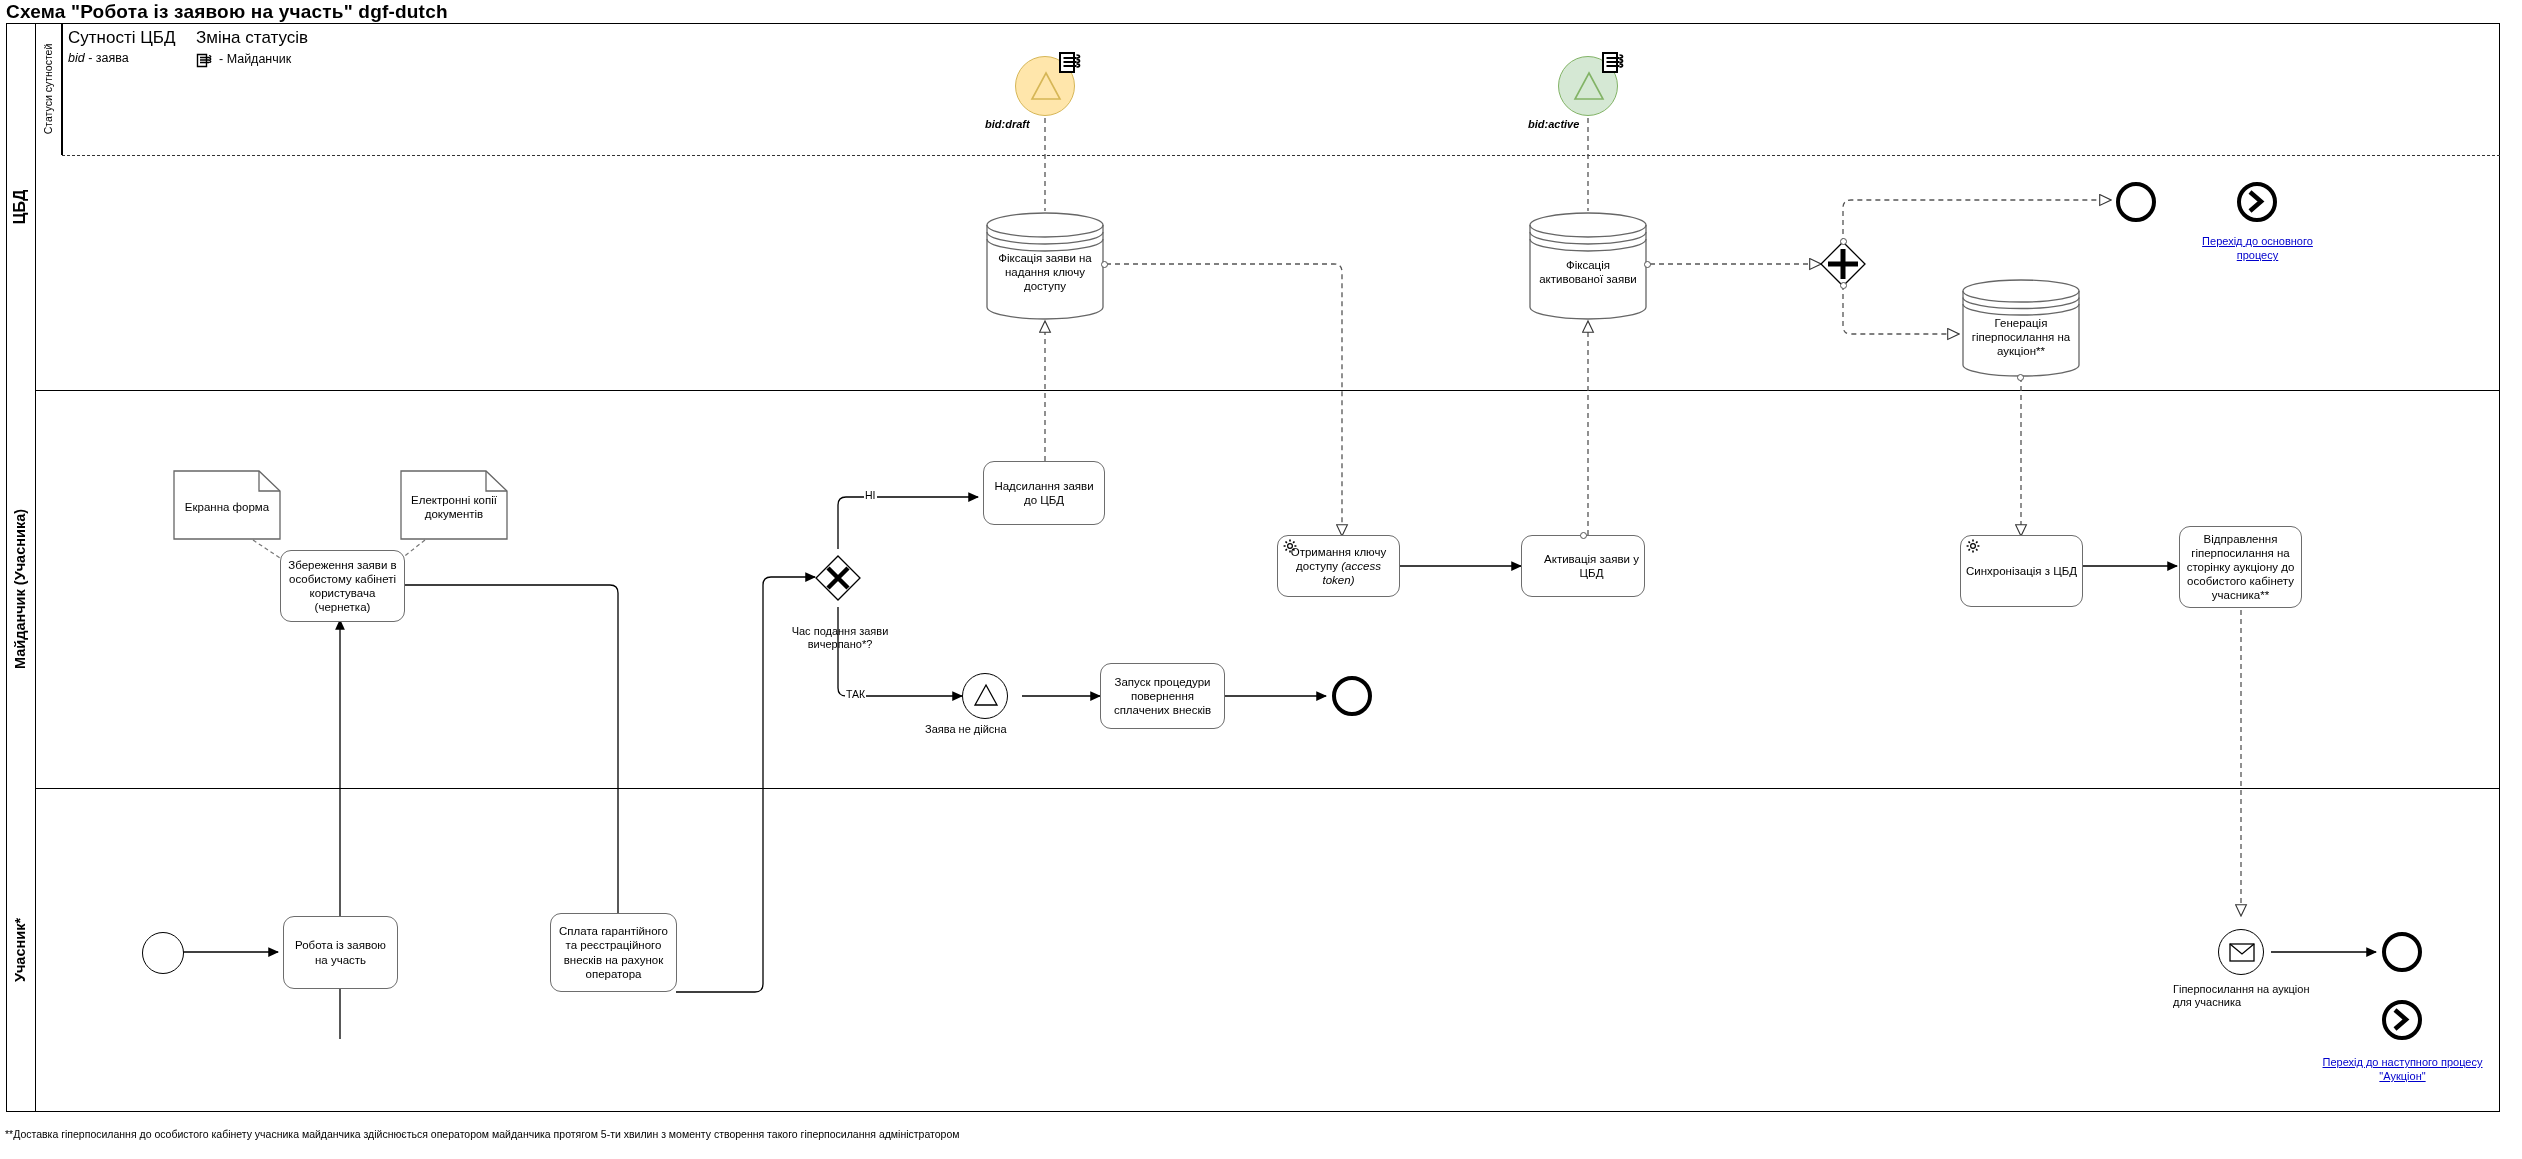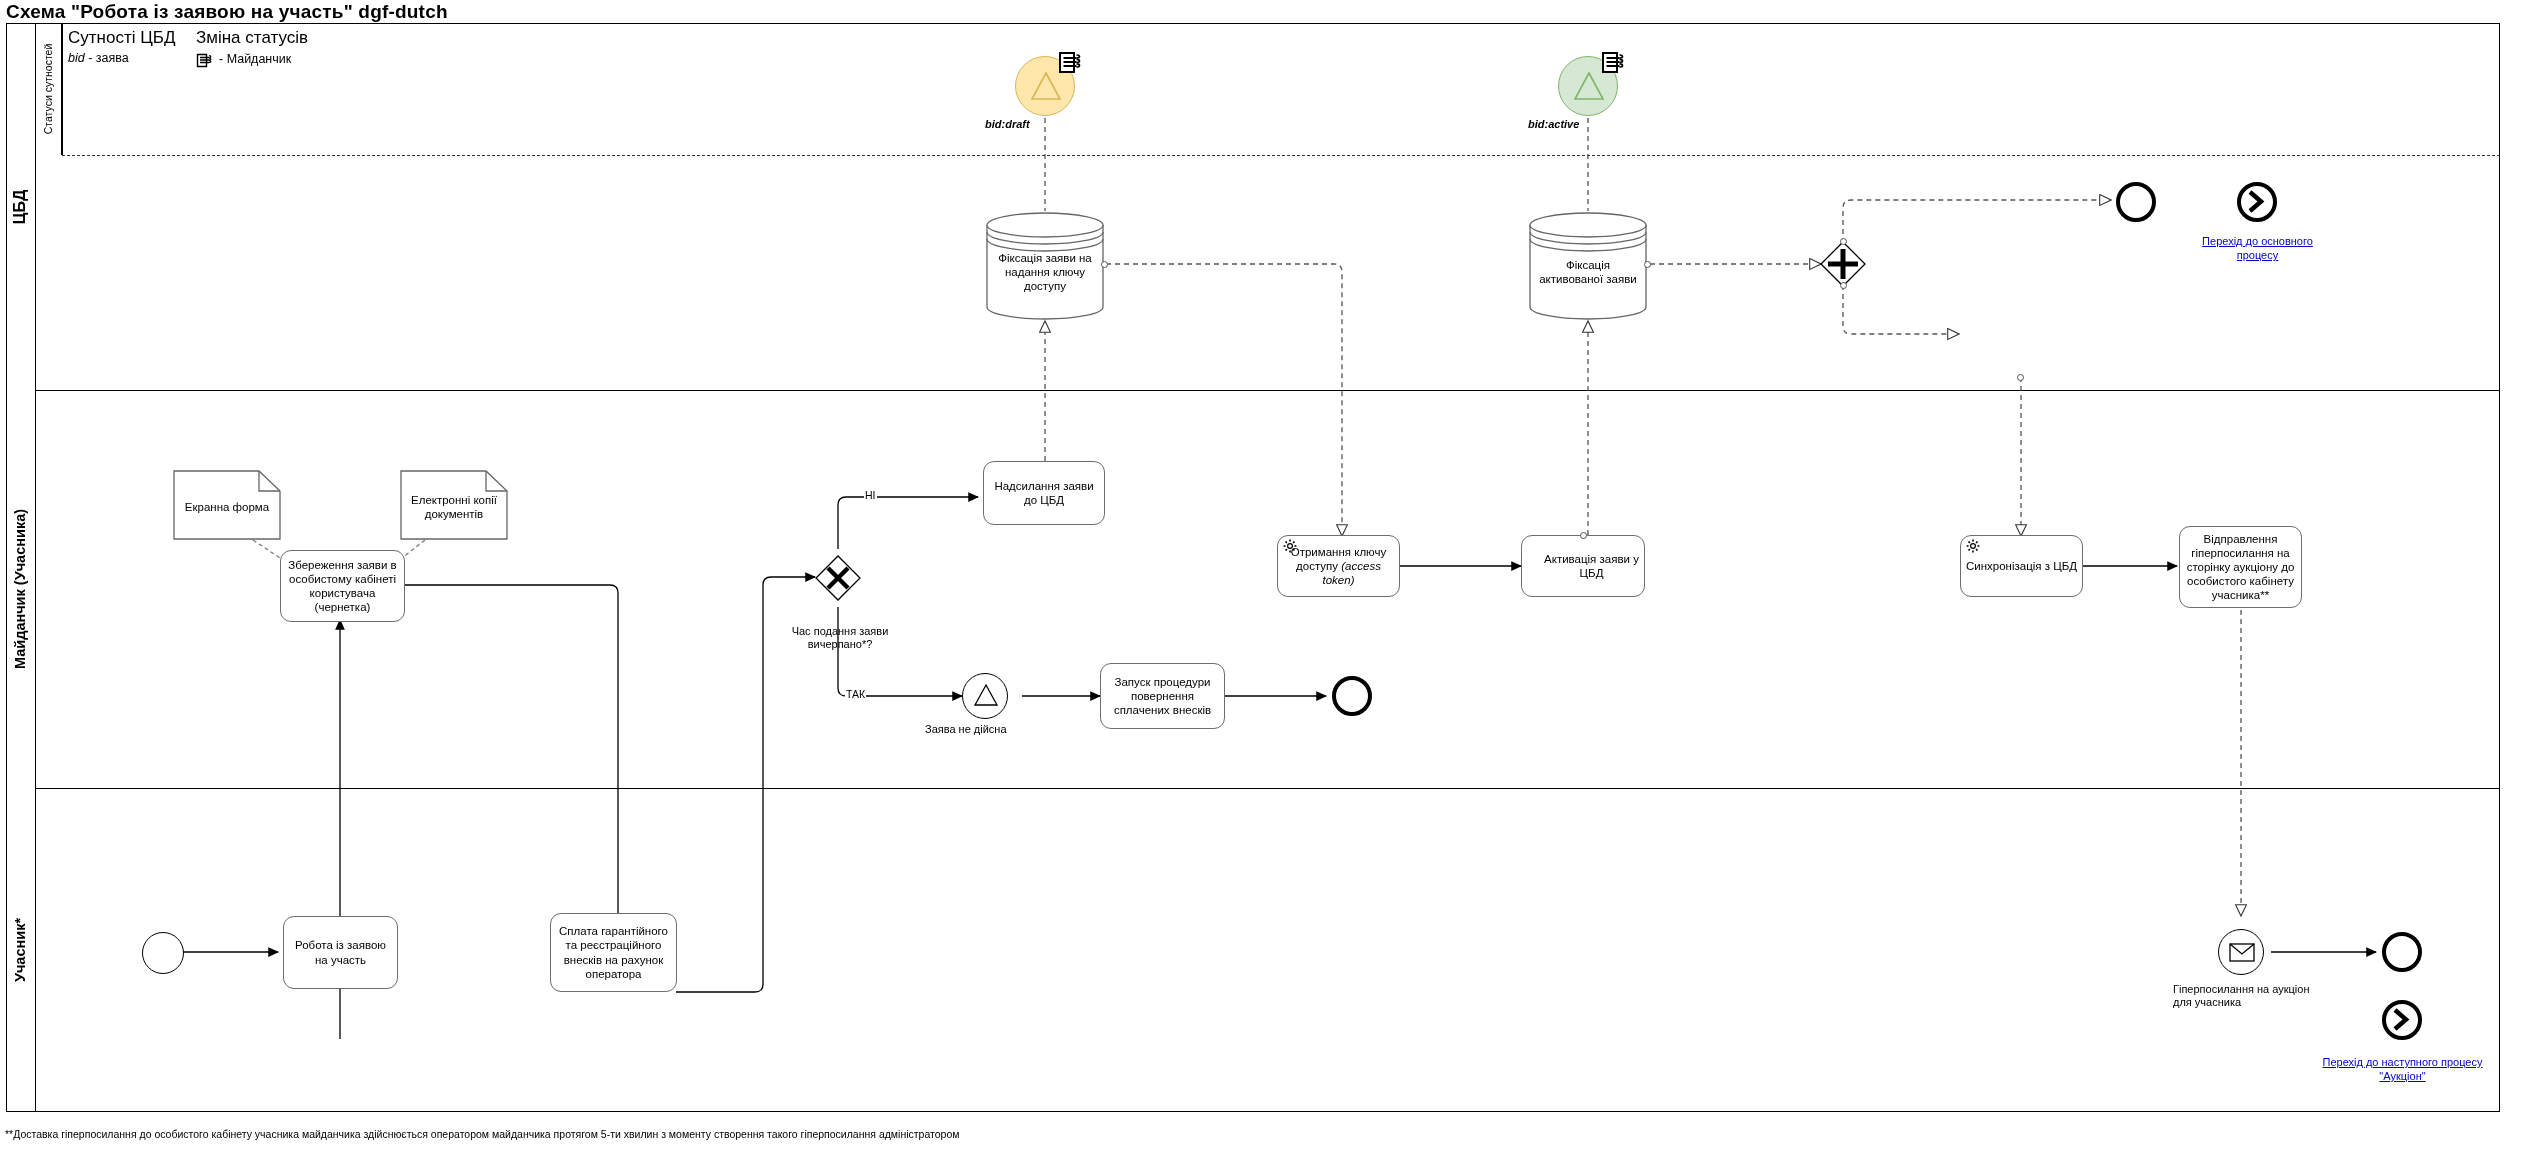--- a/index.html
+++ b/index.html
@@ -264,20 +264,29 @@
     <svg width="120" height="110" viewBox="0 0 120 110">
       <path d="M2,14 a58,12 0 0 1 116,0 v82 a58,12 0 0 1 -116,0 z" fill="#fff" stroke="#666" stroke-width="1.3"></path>
       <path d="M2,14 a58,12 0 0 0 116,0" fill="none" stroke="#666" stroke-width="1.3"></path>
       <path d="M2,21 a58,12 0 0 0 116,0" fill="none" stroke="#666" stroke-width="1.3"></path>
       <path d="M2,28 a58,12 0 0 0 116,0" fill="none" stroke="#666" stroke-width="1.3"></path>
     </svg>
     <div class="lbl">Фіксація активованої заяви</div>
   </div>
   <div class="conn-dot" style="left:1644px; top:261px;"></div>
 
+  <div class="ds" style="left:1961px; top:278px; width:120px; height:100px;">
+    <svg width="120" height="100" viewBox="0 0 120 100">
+      <path d="M2,13 a58,11 0 0 1 116,0 v74 a58,11 0 0 1 -116,0 z" fill="#fff" stroke="#666" stroke-width="1.3"></path>
+      <path d="M2,13 a58,11 0 0 0 116,0" fill="none" stroke="#666" stroke-width="1.3"></path>
+      <path d="M2,19.5 a58,11 0 0 0 116,0" fill="none" stroke="#666" stroke-width="1.3"></path>
+      <path d="M2,26 a58,11 0 0 0 116,0" fill="none" stroke="#666" stroke-width="1.3"></path>
+    </svg>
+    <div class="lbl" style="padding:22px 5px 4px;">Генерація гіперпосилання на аукціон**</div>
+  </div>
   <div class="conn-dot" style="left:2017px; top:374px;"></div>
 
   <div class="gw" style="left:1820px; top:241px; width:46px; height:46px;">
     <svg width="46" height="46" viewBox="0 0 46 46">
       <path d="M23,1 L45,23 L23,45 L1,23 z" fill="#fff" stroke="#000" stroke-width="1.3"></path>
       <path d="M23,8 V38 M8,23 H38" stroke="#000" stroke-width="5" stroke-linecap="butt"></path>
     </svg>
   </div>
   <div class="conn-dot" style="left:1840px; top:238px;"></div>
   <div class="conn-dot" style="left:1840px; top:282px;"></div>
@@ -346,21 +355,21 @@
       </svg>
     </span>
     <span><span>Отримання ключу доступу </span><span class="it">(access token)</span></span>
   </div>
 
   <div class="task" style="left:1521px; top:535px; width:124px; height:62px;padding-left:21px;">
     <span>Активація заяви у ЦБД</span>
   </div>
   <div class="conn-dot" style="left:1580px; top:532px;"></div>
 
-  <div class="task" style="left:1960px; top:535px; width:123px; height:62px;">
+  <div class="task" style="left:1960px; top:535px; width:123px; height:72px;">
     <span class="gear">
       <svg width="14" height="14" viewBox="0 0 14 14">
         <circle cx="7" cy="7" r="2.4" fill="none" stroke="#000" stroke-width="1.2"></circle>
         <path d="M7,0.6 v2 M7,11.4 v2 M0.6,7 h2 M11.4,7 h2 M2.5,2.5 l1.4,1.4 M10.1,10.1 l1.4,1.4 M11.5,2.5 l-1.4,1.4 M3.9,10.1 l-1.4,1.4" stroke="#000" stroke-width="1.6"></path>
       </svg>
     </span>
     <span>Синхронізація з ЦБД</span>
   </div>
 
   <div class="task" style="left:2179px; top:526px; width:123px; height:82px;">

